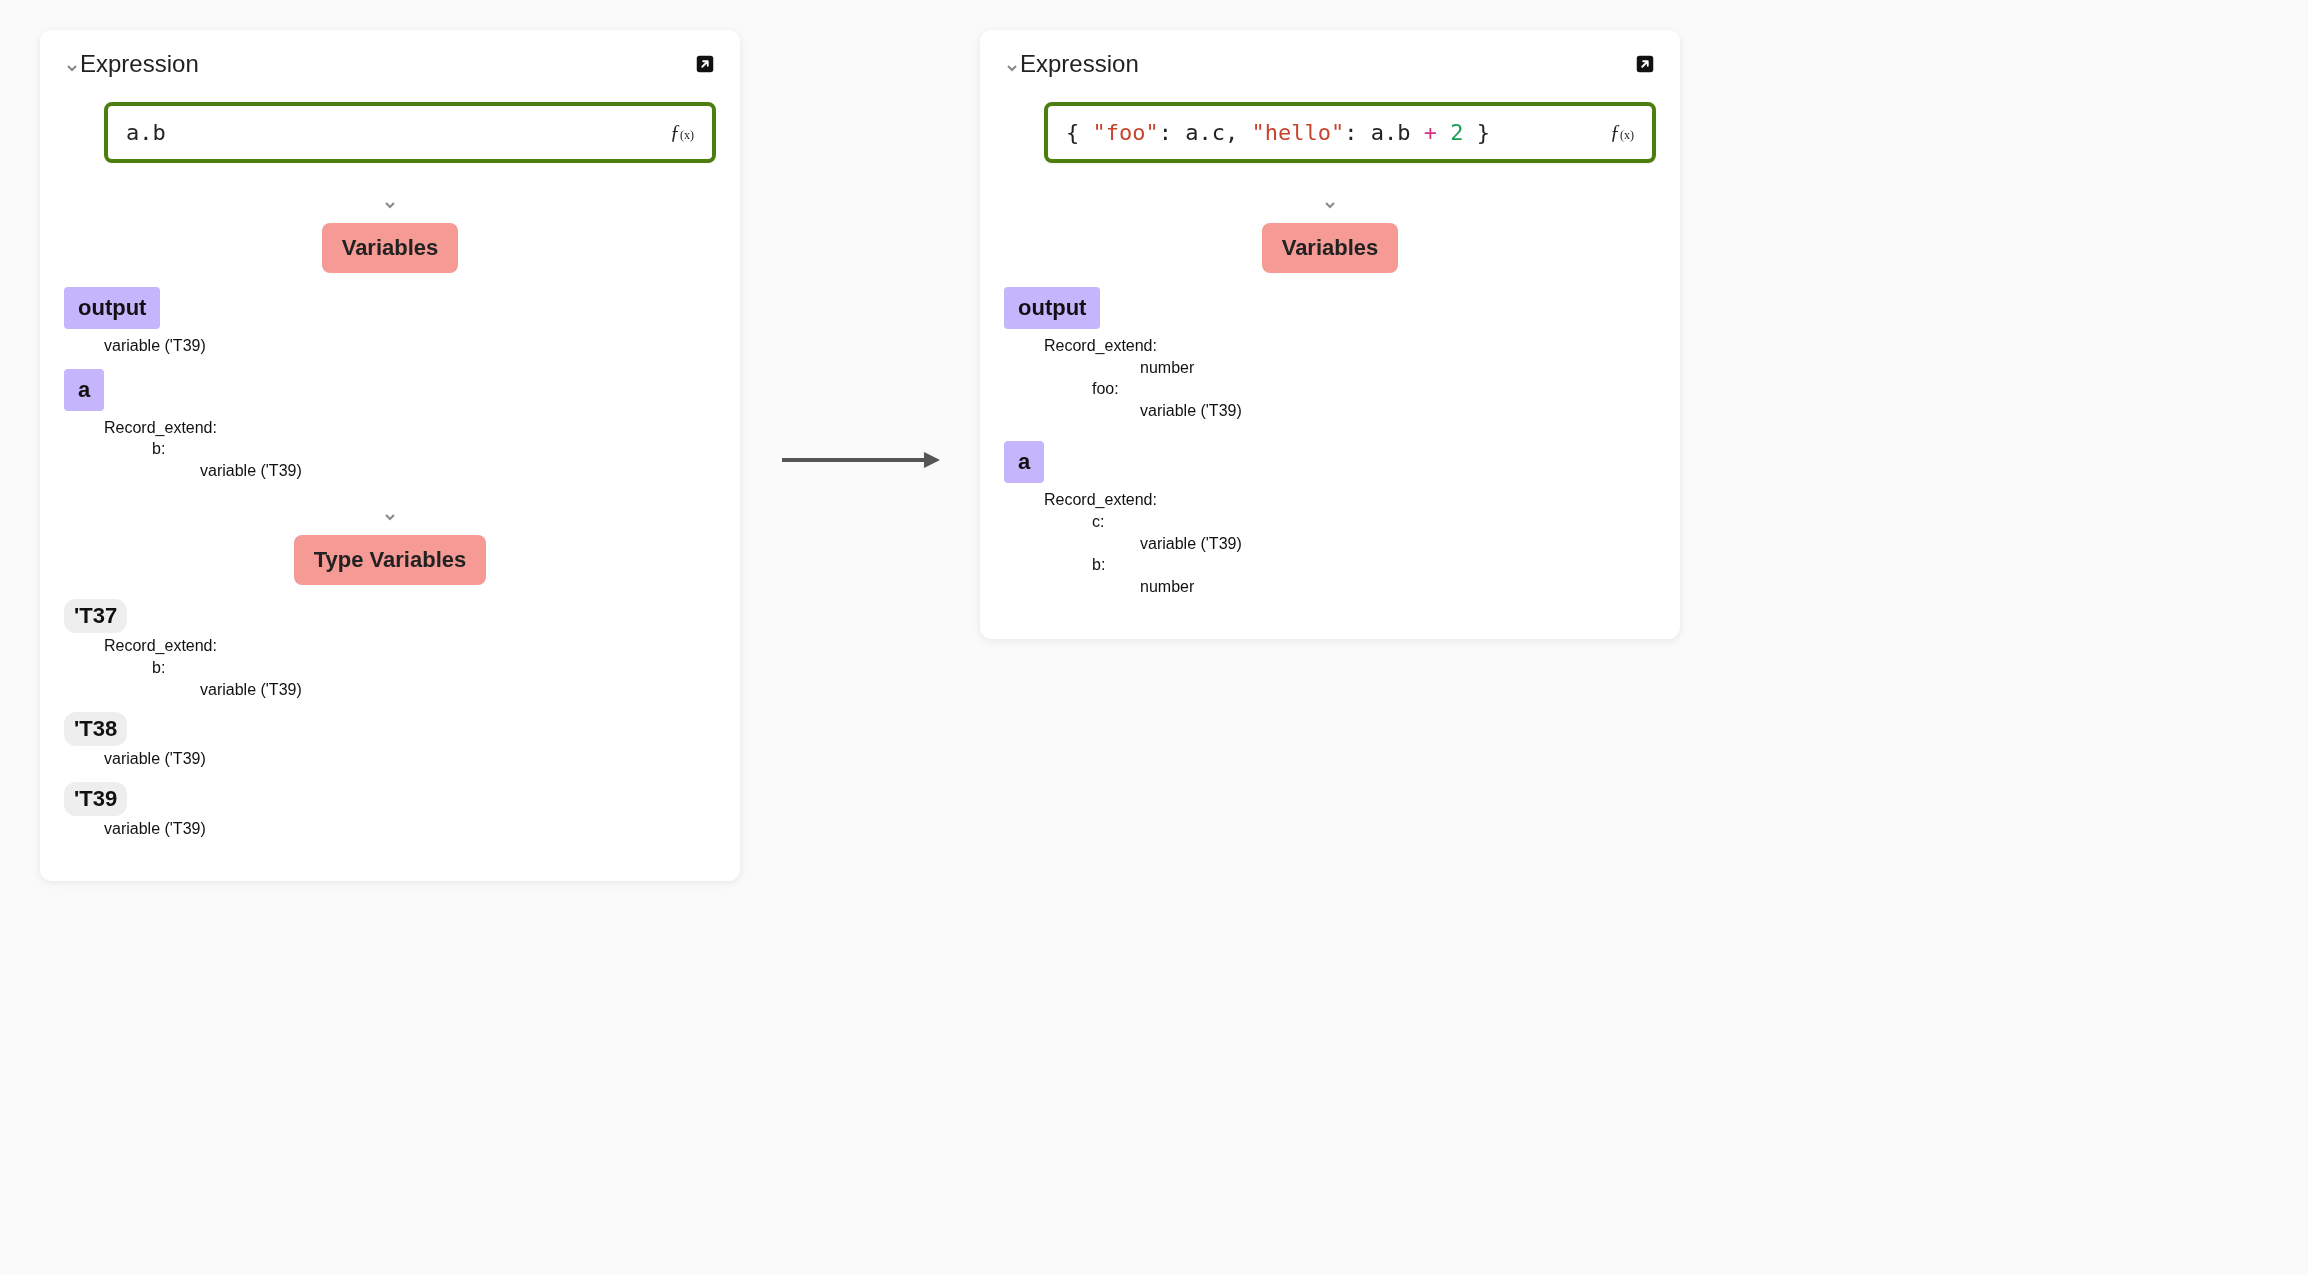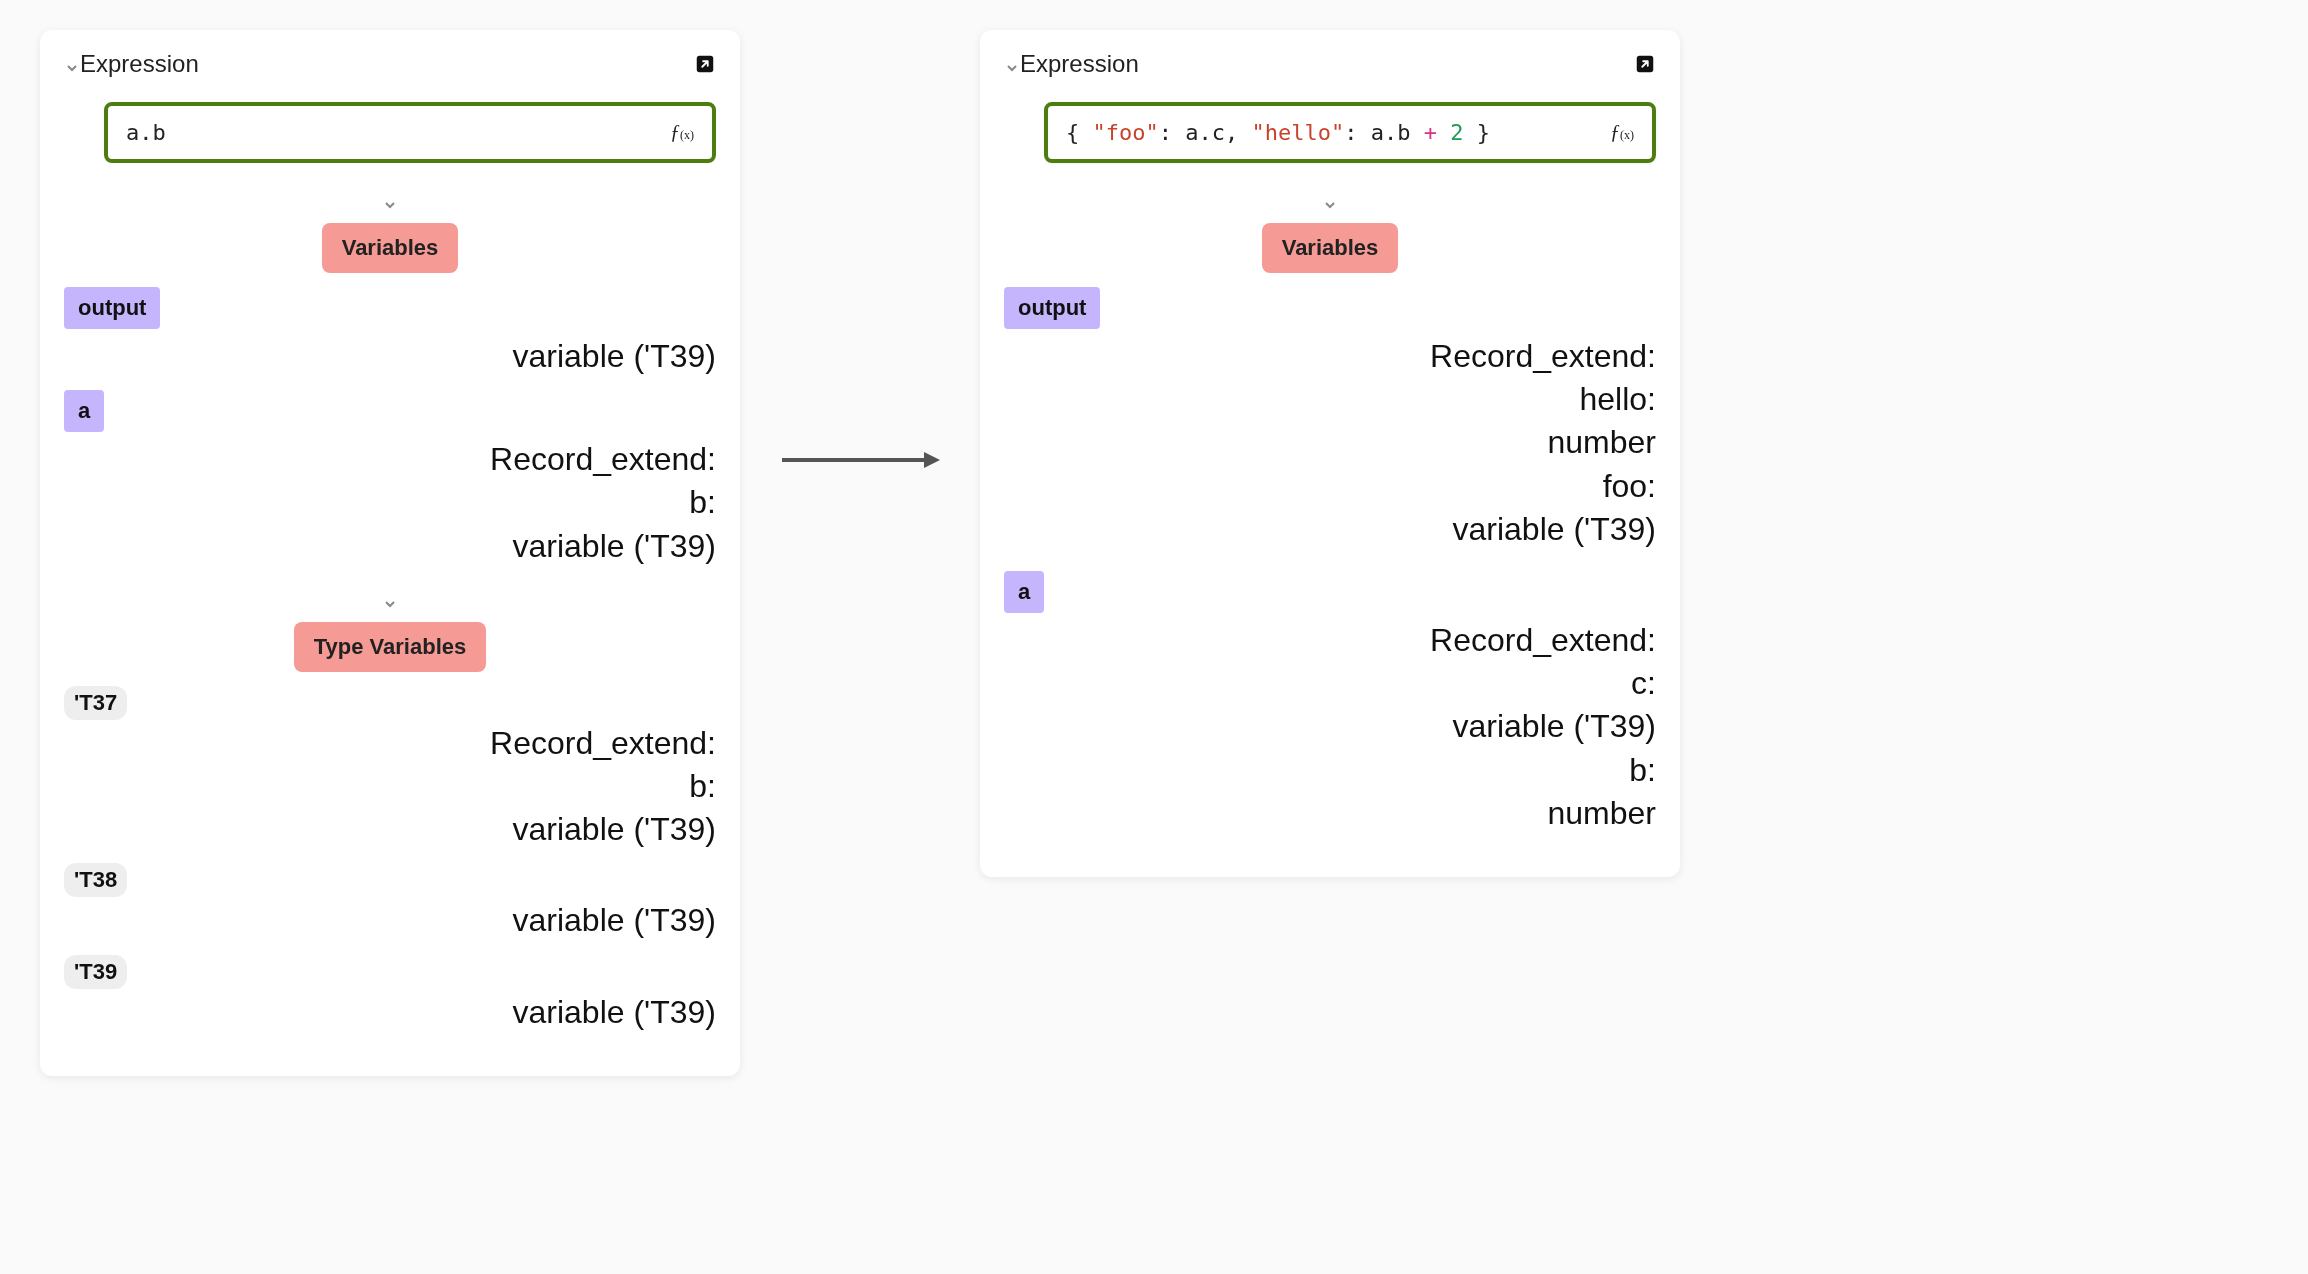--- a/index.html
+++ b/index.html
@@ -110,23 +110,22 @@
     display: inline-block;
     background: #eee;
     padding: 4px 10px;
     border-radius: 12px;
     font-weight: 700;
     font-size: 22px;
     margin-bottom: 2px;
   }
   .var-body {
     margin-left: 40px;
-    font-size: 32px;
+    font-size: 16px;
     line-height: 1.35;
-    text-align: right;
   }
   .var-body .l1 { margin-left: 48px; }
   .var-body .l2 { margin-left: 96px; }
   .arrow-wrap {
     display: flex;
     align-items: center;
     justify-content: center;
     height: 340px;
     flex-shrink: 0;
     margin-top: 260px;
@@ -254,21 +253,20 @@
           <polyline points="6 9 12 15 18 9"></polyline>
         </svg>
     </span>
     <span class="section-chip">Variables</span>
   </div>
 
   <div class="var-block">
     <span class="var-name">output</span>
     <div class="var-body">
       <div>Record_extend:</div>
-      <div class="l1">hello:</div>
       <div class="l2">number</div>
       <div class="l1">foo:</div>
       <div class="l2">variable ('T39)</div>
     </div>
   </div>
 
   <div class="var-block" style="margin-top:20px;">
     <span class="var-name">a</span>
     <div class="var-body">
       <div>Record_extend:</div>

